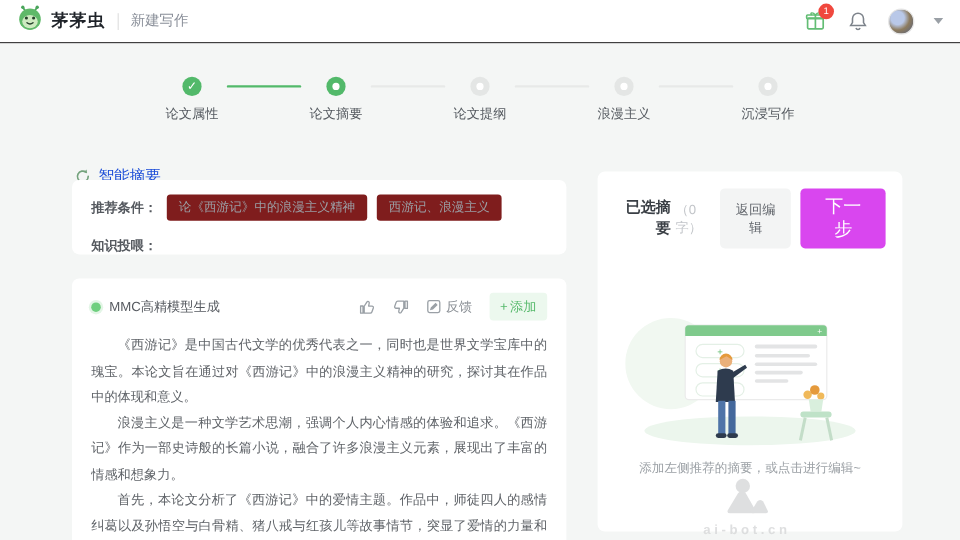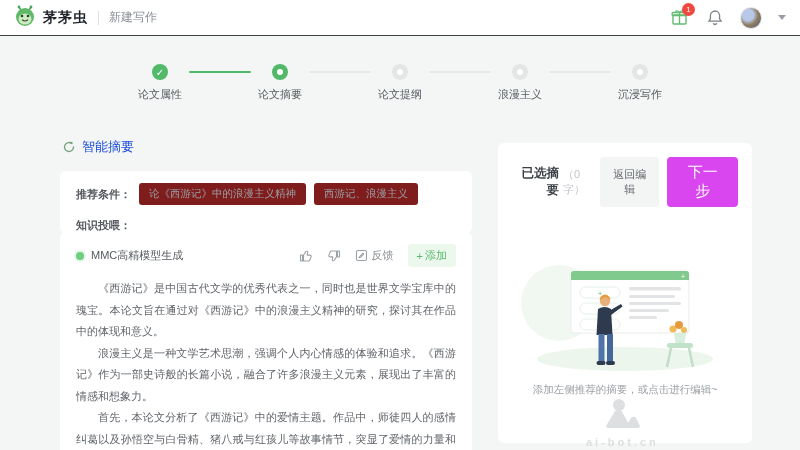--- a/index.html
+++ b/index.html
@@ -34,21 +34,21 @@
   .step.todo .step-dot { background:#e4e6e5; }
   .step.todo .step-dot::after { content:""; width:6px; height:6px; border-radius:50%; background:#fff; }
   .step-label { margin-top:7px; font-size:11px; color:#555a60; white-space:nowrap; }
   .connector { flex:1; height:2px; margin-top:7px; background:#e7e9e8; border-radius:1px; }
   .connector.active { background:#52b96a; }
 
   
   .section-title { position:absolute; left:62px; top:138px; display:flex; align-items:center; gap:6px;
                    font-size:13px; font-weight:normal; color:#1d4ed8;justify-content:space-between; }
   .card { background:#fff; border-radius:6px; }
-  .card1 { position:absolute; left:60px; top:171px; width:412px; height:62px; padding:12px 16px;text-align:center; }
+  .card1 { position:absolute; left:60px; top:150px; width:412px; height:62px; padding:12px 16px;text-align:center; }
   .cond-row { display:flex; align-items:center; }
   .cond-label { font-size:11px; color:#55595f; font-weight:bold; flex:none; }
   .tag { background:#7f1d1d; color:#9b9fa5; font-size:10.5px; padding:4px 10px; border-radius:3px; margin-left:8px; white-space:nowrap; }
   .feed-row { margin-top:13px; }
 
   .card2 { position:absolute; left:60px; top:232px; width:412px; height:240px; padding:12px 16px 0 16px; }
   .model-row { display:flex; align-items:center; }
   .model-dot { width:8px; height:8px; border-radius:50%; background:#6fcf7f; box-shadow:0 0 0 2px #e3f5e6; margin-right:7px; }
   .model-name { font-size:11px; color:#55595f; }
   .model-actions { margin-left:auto; display:flex; align-items:center; gap:14px; }

